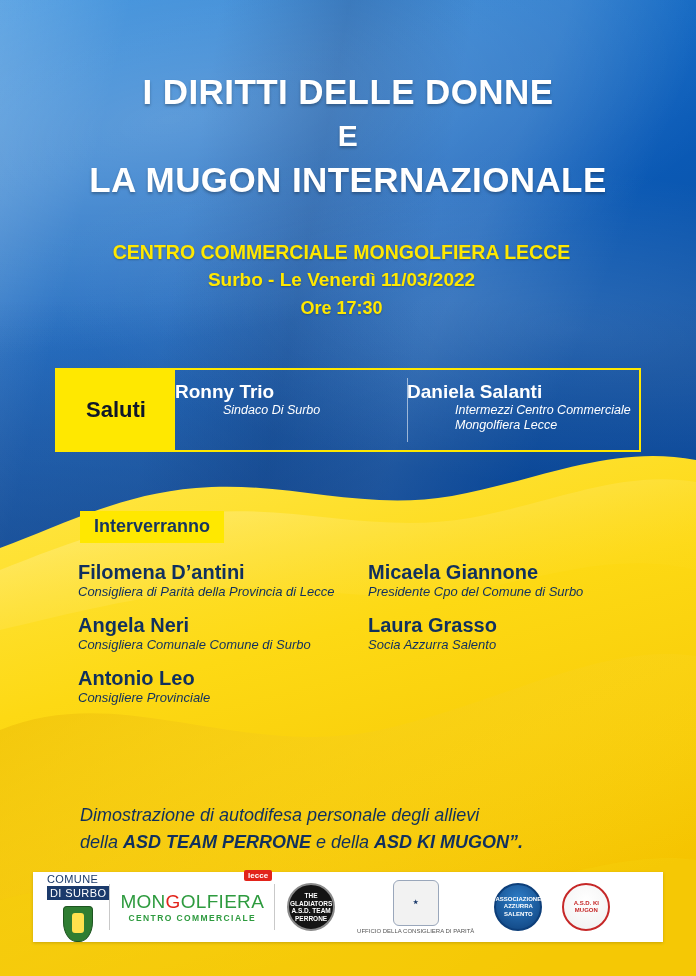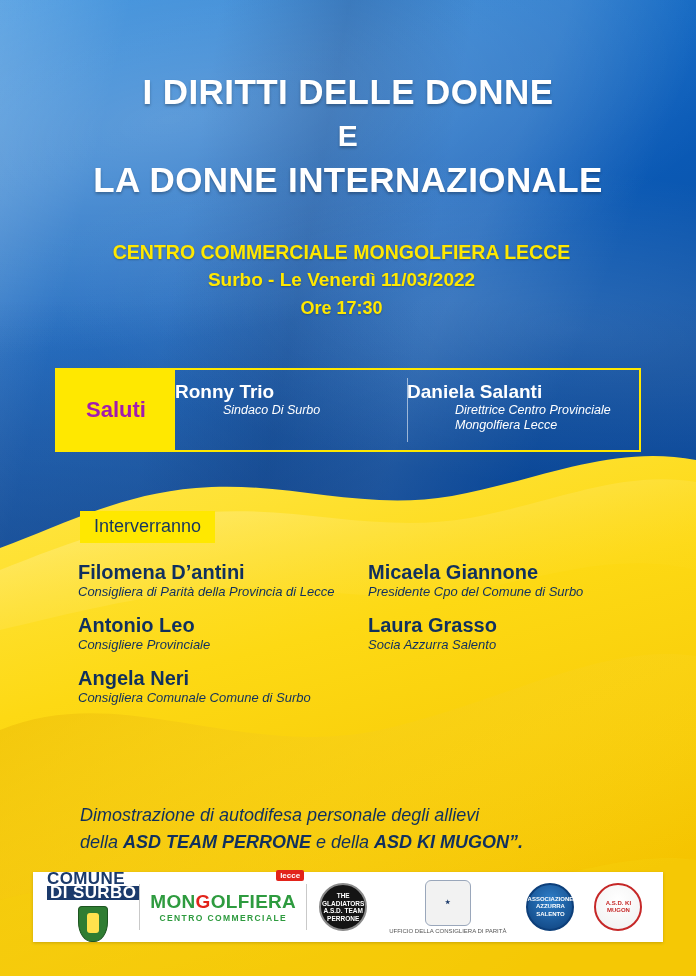--- a/index.html
+++ b/index.html
@@ -62,41 +62,41 @@
   .subtitle .sline2 { font-size: 19px; }
   .subtitle .sline3 { font-size: 18px; }
 
   
   .saluti-box {
     position: absolute; left: 55px; top: 368px; width: 586px; height: 84px;
     border: 2px solid #ffe800;
     display: flex; align-items: stretch;
   }
   .saluti-label {
-    width: 118px; background: #ffe800; color: #a21caf;
+    width: 118px; background: #ffe800; color: #0f172a;
     display: flex; align-items: center; justify-content: center;
     font-weight: bold; font-size: 22px;
   }
   .saluti-people { flex: 1; display: flex; color: #ffffff; }
   .saluti-person {
     flex: 1; text-align: left; padding-top: 10px;
     position: relative;
   }
   .saluti-person + .saluti-person::before {
     content: ""; position: absolute; left: 0; top: 8px; bottom: 8px;
     width: 1px; background: rgba(255,255,255,0.55);
   }
   .saluti-person .nm { font-weight: bold; font-size: 19px; line-height: 23px; }
   .saluti-person .rl { font-style: italic; font-size: 12.5px; line-height: 15px; margin-left: 48px; }
 
   
   .interv-tag {
     position: absolute; left: 80px; top: 511px;
     background: #ffe800; color: #16365f;
-    font-weight: normal; font-size: 18px;
+    font-weight: bold; font-size: 18px;
     padding: 5px 14px 6px 14px;
   }
   .speakers {
     position: absolute; left: 78px; top: 552px; width: 560px;
     display: flex;
     margin-top: 8px;
   }
   .spk-col { width: 290px; }
   .spk-col.right { width: 270px; }
   .spk { margin-bottom: 13px; color: #10305e; }
@@ -122,40 +122,40 @@
     box-shadow: 0 1px 3px rgba(0,0,0,0.18);
   }
   .logo-cell {
     display: flex; align-items: center; justify-content: center;
     height: 100%;
     flex-direction: column;
   }
   .sep { width: 1px; height: 46px; background: #c9c9c9; }
 
   .comune { display: flex; align-items: center; gap: 6px; padding-left: 14px; }
-  .comune-text { color: #1b3a6b; font-weight: bold; line-height: 14px; font-size: 17px; letter-spacing: .4px;}
+  .comune-text { color: #1b3a6b; font-weight: normal; line-height: 14px; font-size: 11px; letter-spacing: .4px;}
   .comune-text .l2 { display: inline-block; background:#1b3a6b; color:#fff; padding: 0 3px; }
   .crest {
     width: 30px; height: 38px; background: #2f7d32;
     border: 1.5px solid #1d5520;
     border-radius: 4px 4px 14px 14px / 4px 4px 20px 20px;
     position: relative;
   }
   .crest::after{
     content:""; position:absolute; left:50%; top:6px; transform:translateX(-50%);
     width: 12px; height: 20px; background:#ffe14d; border-radius: 3px;
   }
 
   .mong { position: relative; text-align: center; padding: 0 10px; }
   .mong .lecce {
     position: absolute; right: 2px; top: -2px;
     background: #e2231a; color: #fff; font-size: 8px; font-weight: bold;
     padding: 1px 4px; border-radius: 2px;
   }
-  .mong .word { font-size: 19px; font-weight: bold; color: #2e9b3f; letter-spacing: .3px; }
+  .mong .word { font-size: 19px; font-weight: normal; color: #2e9b3f; letter-spacing: .3px; }
   .mong .word .g { color: #e2231a; }
   .mong .sub { font-size: 8.5px; font-weight: bold; color: #2e9b3f; letter-spacing: 1.4px; }
 
   .badge {
     width: 48px; height: 48px; border-radius: 50%;
     display:flex; align-items:center; justify-content:center;
     font-size: 6.5px; font-weight: bold; text-align:center; line-height: 7.5px;
     color: #fff;
   }
   .badge.dark { background: #141414; border: 2px solid #8a8a8a; }
@@ -200,58 +200,58 @@
       <path d="M0,300 C120,250 240,330 380,300 C500,274 600,212 696,226 L696,546 L0,546 Z" fill="url(#gy3)"></path>
       <path d="M0,470 C140,430 300,500 450,470 C560,448 630,420 696,430 L696,546 L0,546 Z" fill="#f7cf0a" opacity="0.45"></path>
     </svg>
   </div>
 
   <div class="content">
 
     <div class="title">
       <div class="t1">I DIRITTI DELLE DONNE</div>
       <div class="t2">E</div>
-      <div class="t3">LA DONNE INTERNAZIONALE</div>
+      <div class="t3">LA MUGON INTERNAZIONALE</div>
     </div>
 
     <div class="subtitle">
       <div class="sline1">CENTRO COMMERCIALE MONGOLFIERA LECCE</div>
       <div class="sline2">Surbo - Le Venerdì 11/03/2022</div>
       <div class="sline3">Ore 17:30</div>
     </div>
 
     <div class="saluti-box">
       <div class="saluti-label">Saluti</div>
       <div class="saluti-people">
         <div class="saluti-person">
           <div class="nm">Ronny Trio</div>
           <div class="rl">Sindaco Di Surbo</div>
         </div>
         <div class="saluti-person">
           <div class="nm">Daniela Salanti</div>
-          <div class="rl">Direttrice Centro Provinciale Mongolfiera Lecce</div>
+          <div class="rl">Intermezzi Centro Commerciale Mongolfiera Lecce</div>
         </div>
       </div>
     </div>
 
     <div class="interv-tag">Interverranno</div>
 
     <div class="speakers">
       <div class="spk-col left">
         <div class="spk">
           <div class="nm">Filomena D’antini</div>
           <div class="rl">Consigliera di Parità della Provincia di Lecce</div>
         </div>
         <div class="spk">
+          <div class="nm">Angela Neri</div>
+          <div class="rl">Consigliera Comunale Comune di Surbo</div>
+        </div>
+        <div class="spk">
           <div class="nm">Antonio Leo</div>
           <div class="rl">Consigliere Provinciale</div>
-        </div>
-        <div class="spk">
-          <div class="nm">Angela Neri</div>
-          <div class="rl">Consigliera Comunale Comune di Surbo</div>
         </div>
       </div>
       <div class="spk-col right">
         <div class="spk">
           <div class="nm">Micaela Giannone</div>
           <div class="rl">Presidente Cpo del Comune di Surbo</div>
         </div>
         <div class="spk">
           <div class="nm">Laura Grasso</div>
           <div class="rl">Socia Azzurra Salento</div>

